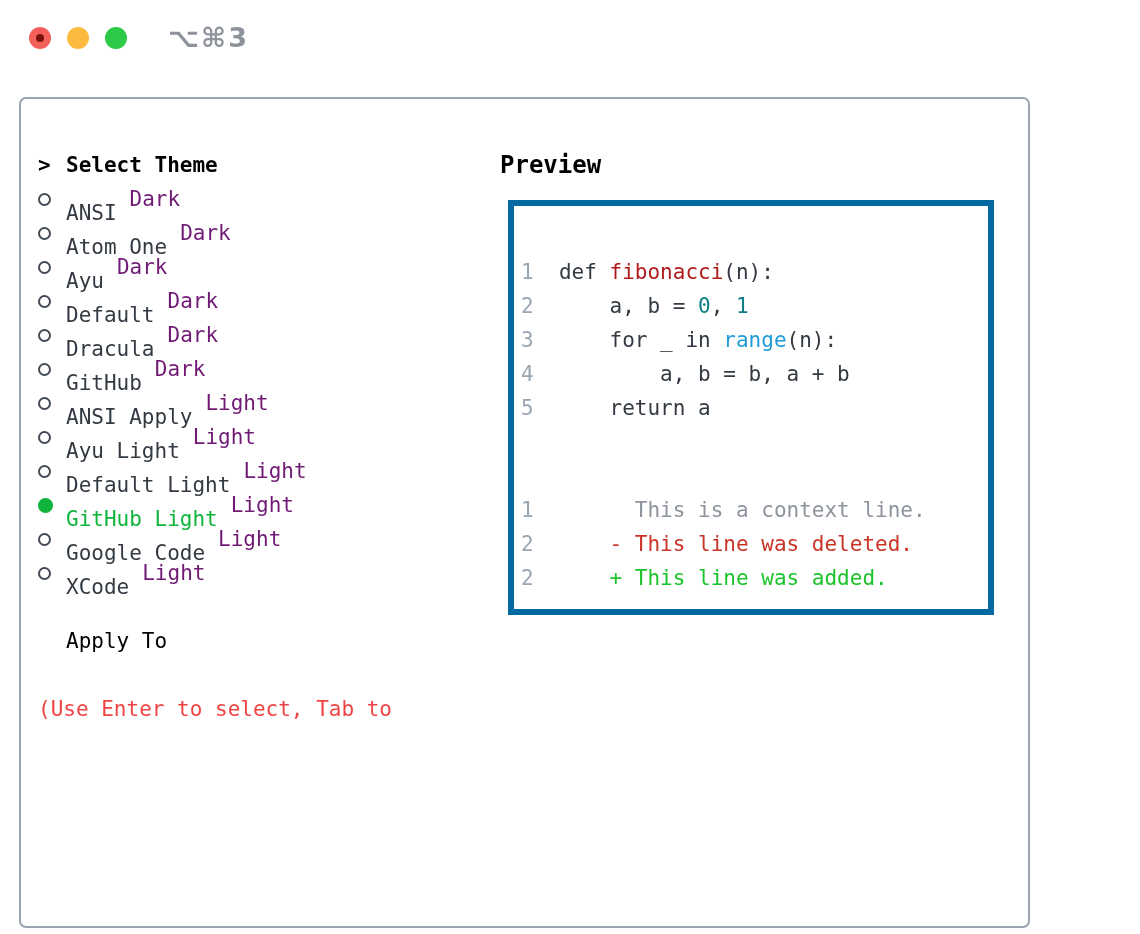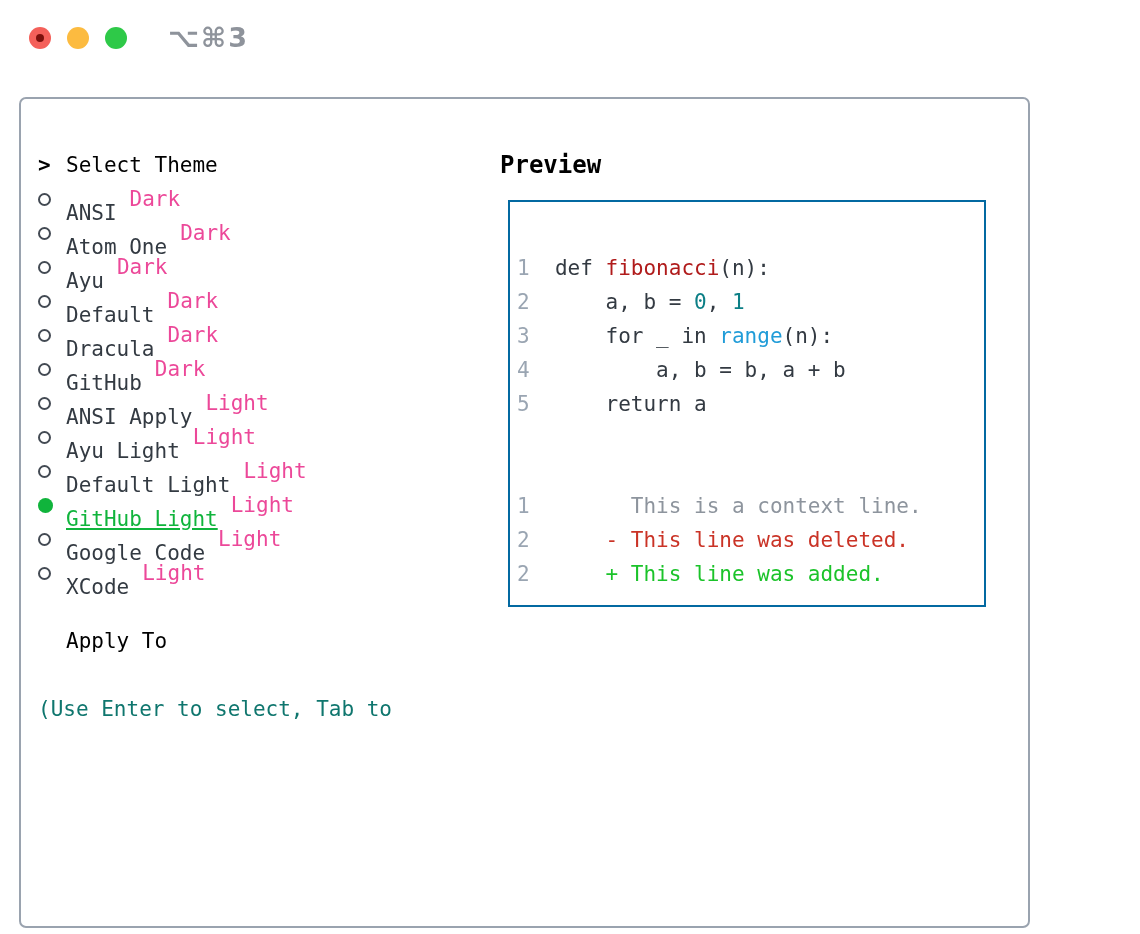--- a/index.html
+++ b/index.html
@@ -24,34 +24,34 @@
   .main{
     position:absolute;left:19px;top:97px;width:990px;height:778px;
     border:2px solid #9aa3af;border-radius:7px;background:#fff;
     padding:49px 0 0 17px;box-sizing:content-box;
   }
   .cols{display:flex;}
   .left{width:462px;flex:none;}
   .right{flex:1;}
   .row{height:34px;display:flex;align-items:center;font-size:21px;color:#333a42;}
   .prefix{width:28px;flex:none;display:flex;align-items:center;}
-  .hdr{font-weight:normal;color:#000;}
+  .hdr{font-weight:bold;color:#000;}
   .prefix .caret{font-weight:bold;color:#000;font-size:21px;}
   .radio{width:13px;height:13px;border:2px solid #434a53;border-radius:50%;box-sizing:border-box;}
   .radio.sel{width:15px;height:15px;border:none;background:#10b43c;}
   .item-name{white-space:pre;margin-top:27px;}
-  .item-name.sel{color:#10b43c;text-decoration:underline;}
-  .tag{color:#ec4899;margin-left:13px;white-space:pre;}
+  .item-name.sel{color:#10b43c;}
+  .tag{color:#701a75;margin-left:13px;white-space:pre;}
   .spacer{height:34px;}
-  .hint{font-size:21px;line-height:34px;color:#0f766e;white-space:pre;}
+  .hint{font-size:21px;line-height:34px;color:#ef4444;white-space:pre;}
   
   .preview-title{height:34px;display:flex;align-items:center;font-size:24px;font-weight:bold;color:#000;margin-left:0;}
   .preview-box{
     margin-left:8px;margin-top:18px;width:474px;height:403px;
-    border:2px solid #0369a1;background:#fff;box-sizing:content-box;overflow:hidden;
+    border:6px solid #0369a1;background:#fff;box-sizing:content-box;overflow:hidden;
   }
   .preview-box pre{
     margin:0;padding:49px 0 0 7px;
     font-family:"DejaVu Sans Mono","Liberation Mono",monospace;
     font-size:21px;line-height:34px;white-space:pre;
   }
   .c-ln{color:#9aa5b2;}
   .c-fg{color:#333a42;}
   .c-func{color:#b01b1b;}
   .c-num{color:#0c7f86;}

